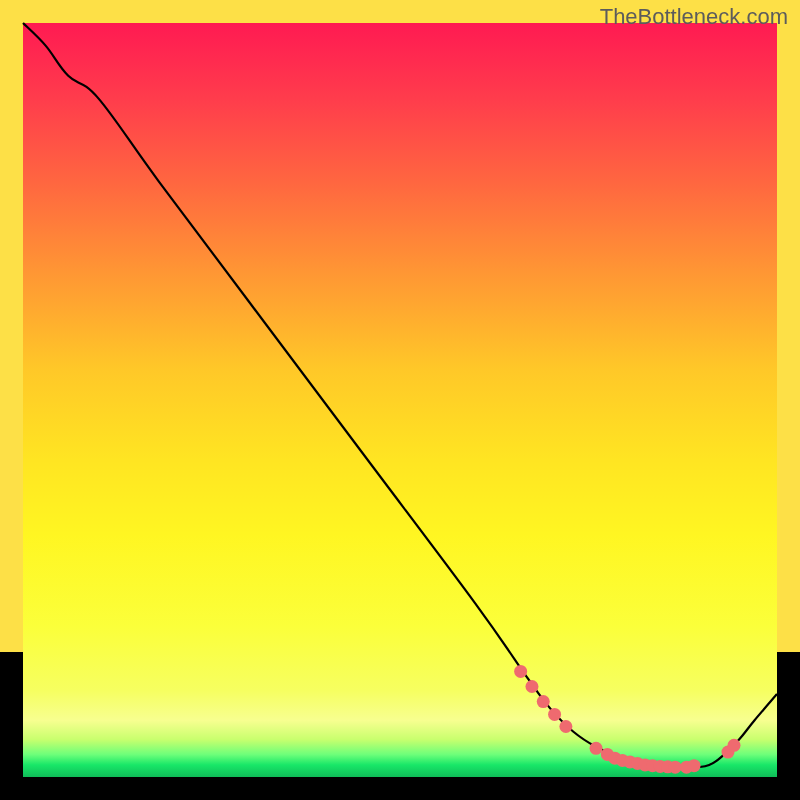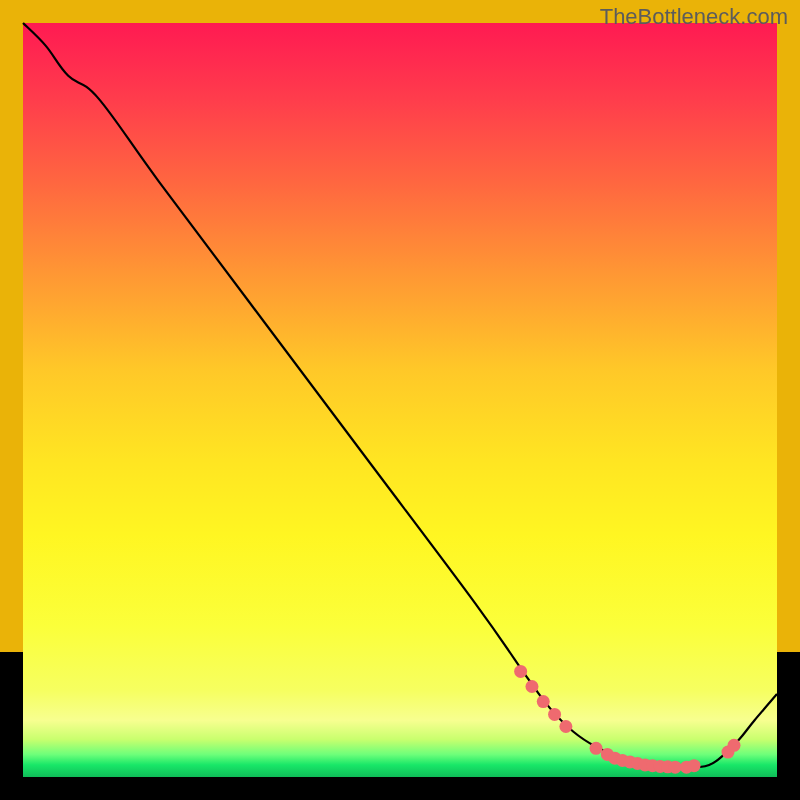--- a/index.html
+++ b/index.html
@@ -8,21 +8,21 @@
     background: #000;
     width: 800px;
     height: 800px;
     overflow: hidden;
     font-family: Arial, sans-serif;
   }
   .container {
     position: relative;
     width: 800px;
     height: 652px;
-    background: #eab308;
+    background: #fde047;
   }
   .watermark {
     position: absolute;
     top: 4px;
     right: 12px;
     color: #5c5c5c;
     font-size: 22px;
     font-weight: 500;
     z-index: 10;
   }

